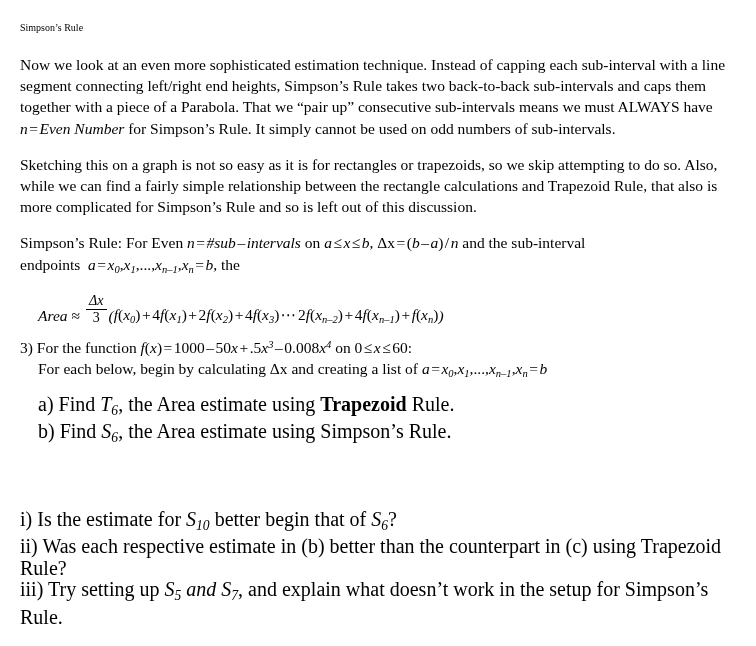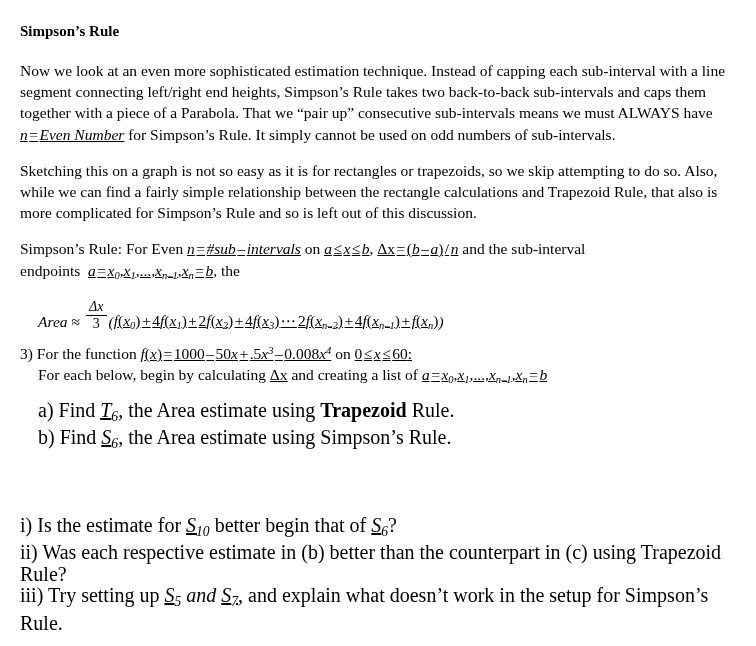--- a/index.html
+++ b/index.html
@@ -13,22 +13,22 @@
     font-family: "Liberation Serif", "DejaVu Serif", serif;
     color: #000000;
     overflow: hidden;
   }
   .page {
     padding: 18px 20px 0 20px;
     box-sizing: border-box;
     width: 756px;
   }
   .doc-title {
-    font-weight: bold;
-    font-size: 15px;
+    font-weight: normal;
+    font-size: 10px;
     line-height: 1.2;
     margin: 4px 0 0 0;
   }
   p.para {
     font-size: 15.5px;
     line-height: 21.2px;
     margin: 0;
     text-align: left;
   }
   .gap-lg { height: 20px; }
@@ -37,21 +37,21 @@
   .gap-xs { height: 5px; }
   .gap-xl { height: 31px; }
 
   
   .m {
     font-family: "Liberation Serif", "DejaVu Serif", serif;
     font-style: italic;
     white-space: nowrap;
   }
   .mr { font-style: normal; }
-  .nw { white-space: nowrap; text-decoration: underline; }
+  .nw { white-space: nowrap; }
   sub {
     font-size: 0.68em;
     vertical-align: -0.28em;
     font-style: italic;
   }
   sup {
     font-size: 0.68em;
     vertical-align: 0.52em;
     font-style: italic;
   }

